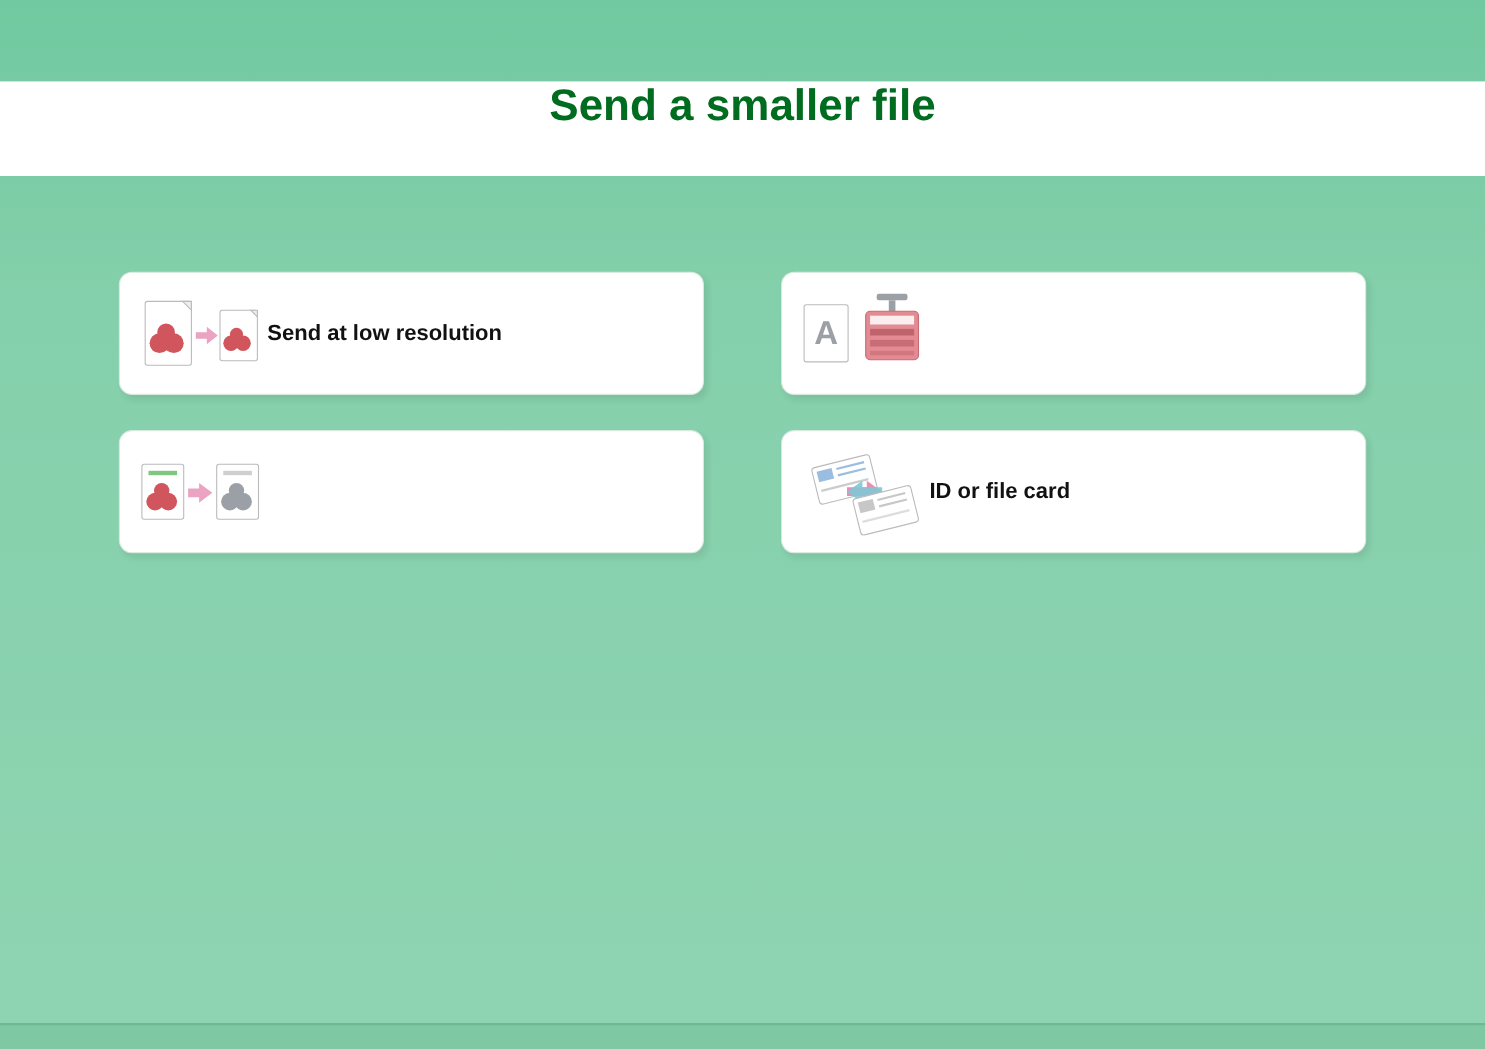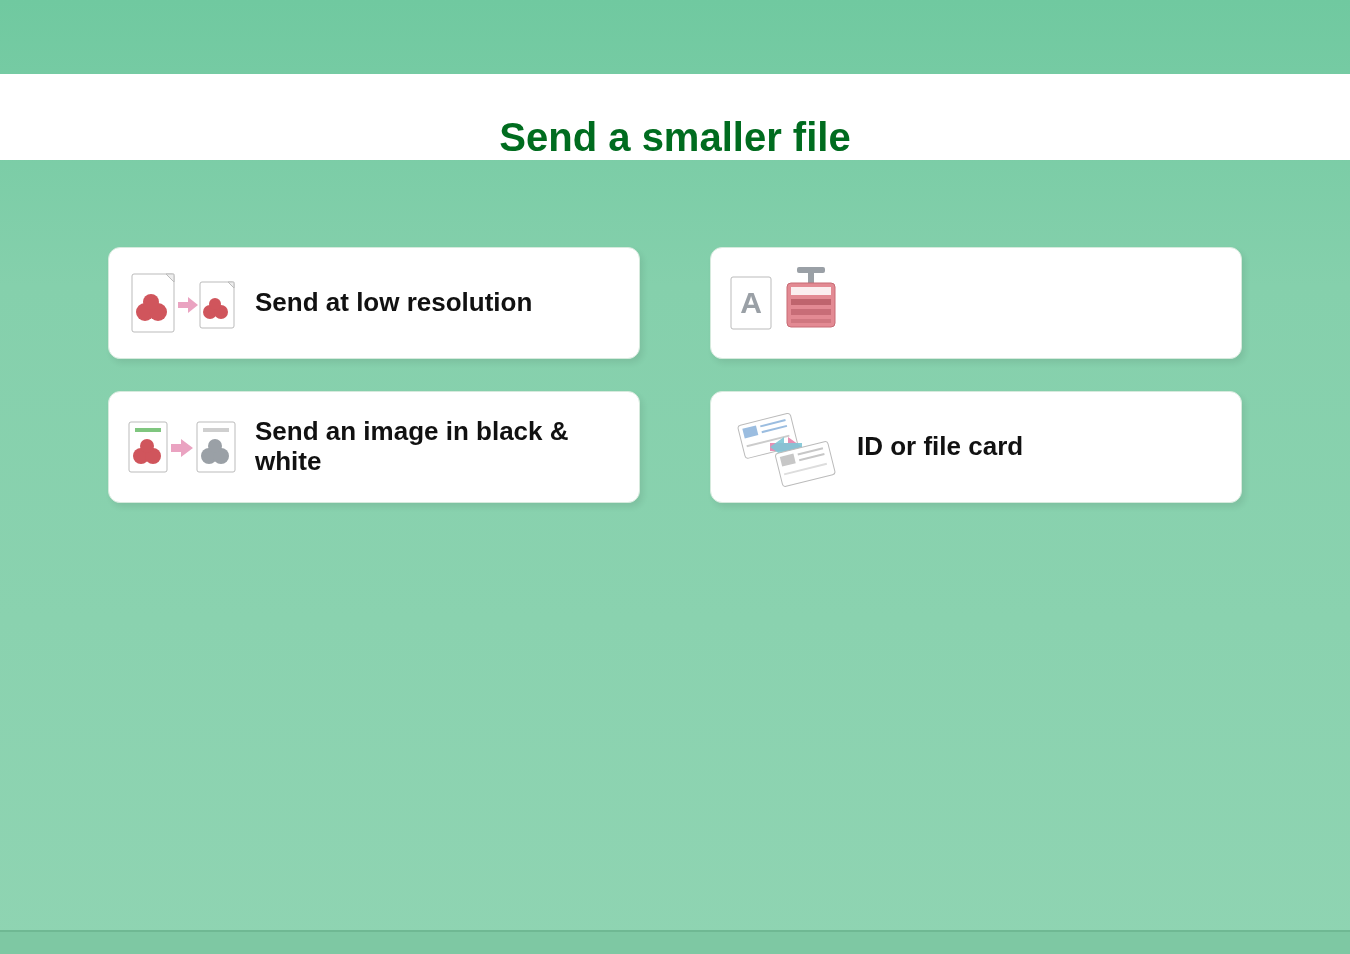--- a/index.html
+++ b/index.html
@@ -10,21 +10,21 @@
     overflow: hidden;
   }
   .title-bar {
     position: absolute;
     top: 74px;
     left: 0;
     right: 0;
     height: 86px;
     background: #ffffff;
     display: flex;
-    align-items: flex-end;
+    align-items: flex-start;
     justify-content: center;
   }
   .title-bar h1 {
     color: #006c1f;
     font-size: 40px;
     font-weight: 700;
   }
   .cards {
     position: absolute;
     top: 247px;
@@ -47,22 +47,21 @@
   }
   .card .icon-slot {
     width: 120px;
     height: 84px;
     display: flex;
     align-items: center;
     justify-content: center;
     flex-shrink: 0;
   }
   .card .label {
-    margin-left: 12px;
-    font-size: 26px;
+    font-size: 20px;
     font-weight: 700;
     color: #111;
     line-height: 1.15;
   }
   .footer-strip {
     position: absolute;
     bottom: 0;
     left: 0;
     right: 0;
     height: 24px;
@@ -133,21 +132,20 @@
 
         <polygon points="46,32 56,32 56,27 68,36 56,45 56,40 46,40" fill="#eaa3c1"></polygon>
 
         <rect x="72" y="10" width="38" height="50" rx="2" fill="#fff" stroke="#bbb"></rect>
         <circle cx="84" cy="44" r="8" fill="#9aa0a6"></circle>
         <circle cx="96" cy="44" r="8" fill="#9aa0a6"></circle>
         <circle cx="90" cy="34" r="7" fill="#9aa0a6"></circle>
         <rect x="78" y="16" width="26" height="4" fill="#cfcfcf"></rect>
       </svg>
     </div>
-    <div class="label">Send an image in black &amp; white</div>
   </div>
 
   <div class="card">
     <div class="icon-slot">
       <svg width="110" height="80" viewBox="0 0 110 80">
         <g transform="rotate(-14 55 40)">
           <rect x="14" y="8" width="54" height="34" rx="3" fill="#fff" stroke="#bbb"></rect>
           <rect x="18" y="12" width="14" height="10" fill="#9bbde0"></rect>
           <line x1="36" y1="14" x2="62" y2="14" stroke="#9bbde0" stroke-width="2"></line>
           <line x1="36" y1="20" x2="62" y2="20" stroke="#9bbde0" stroke-width="2"></line>

